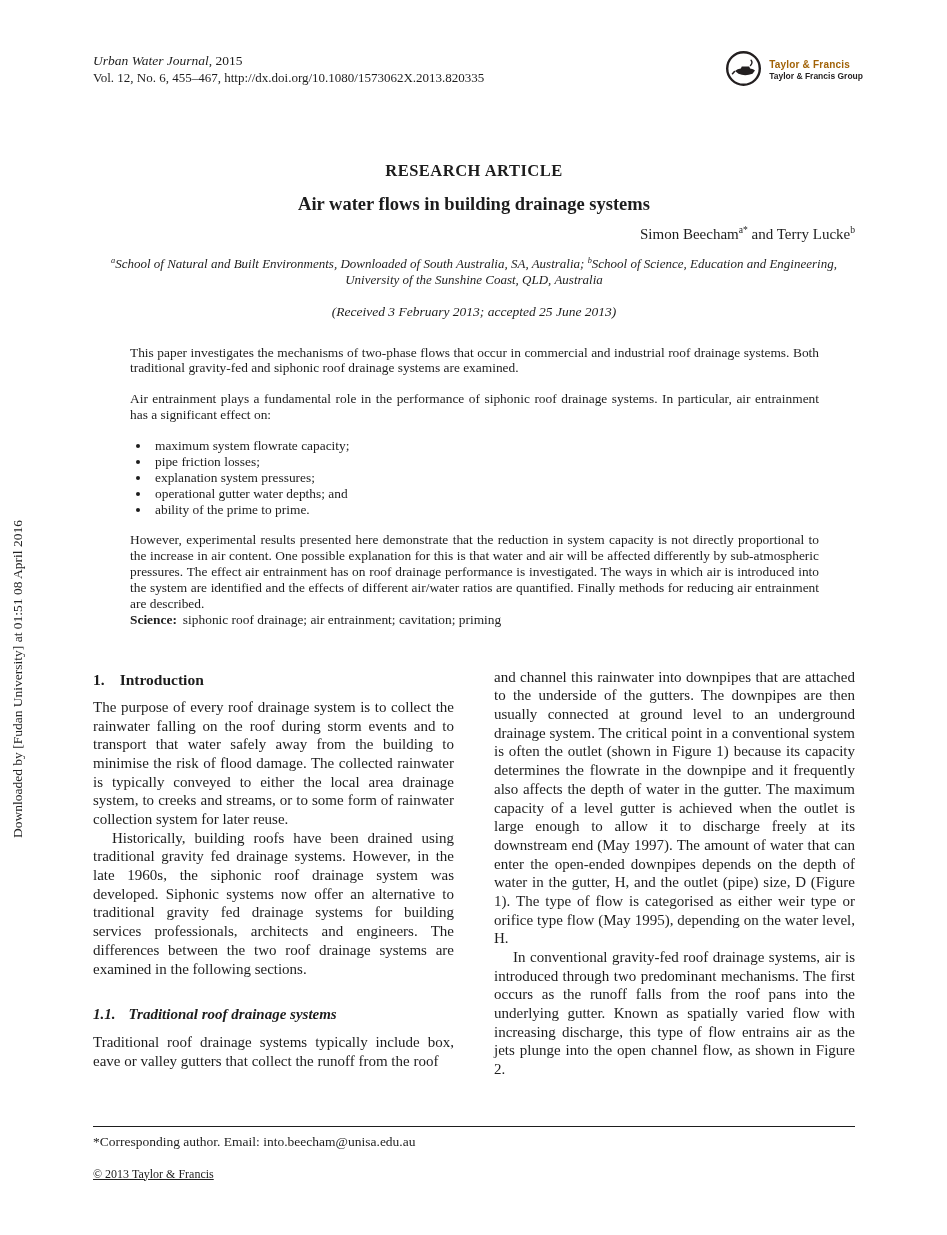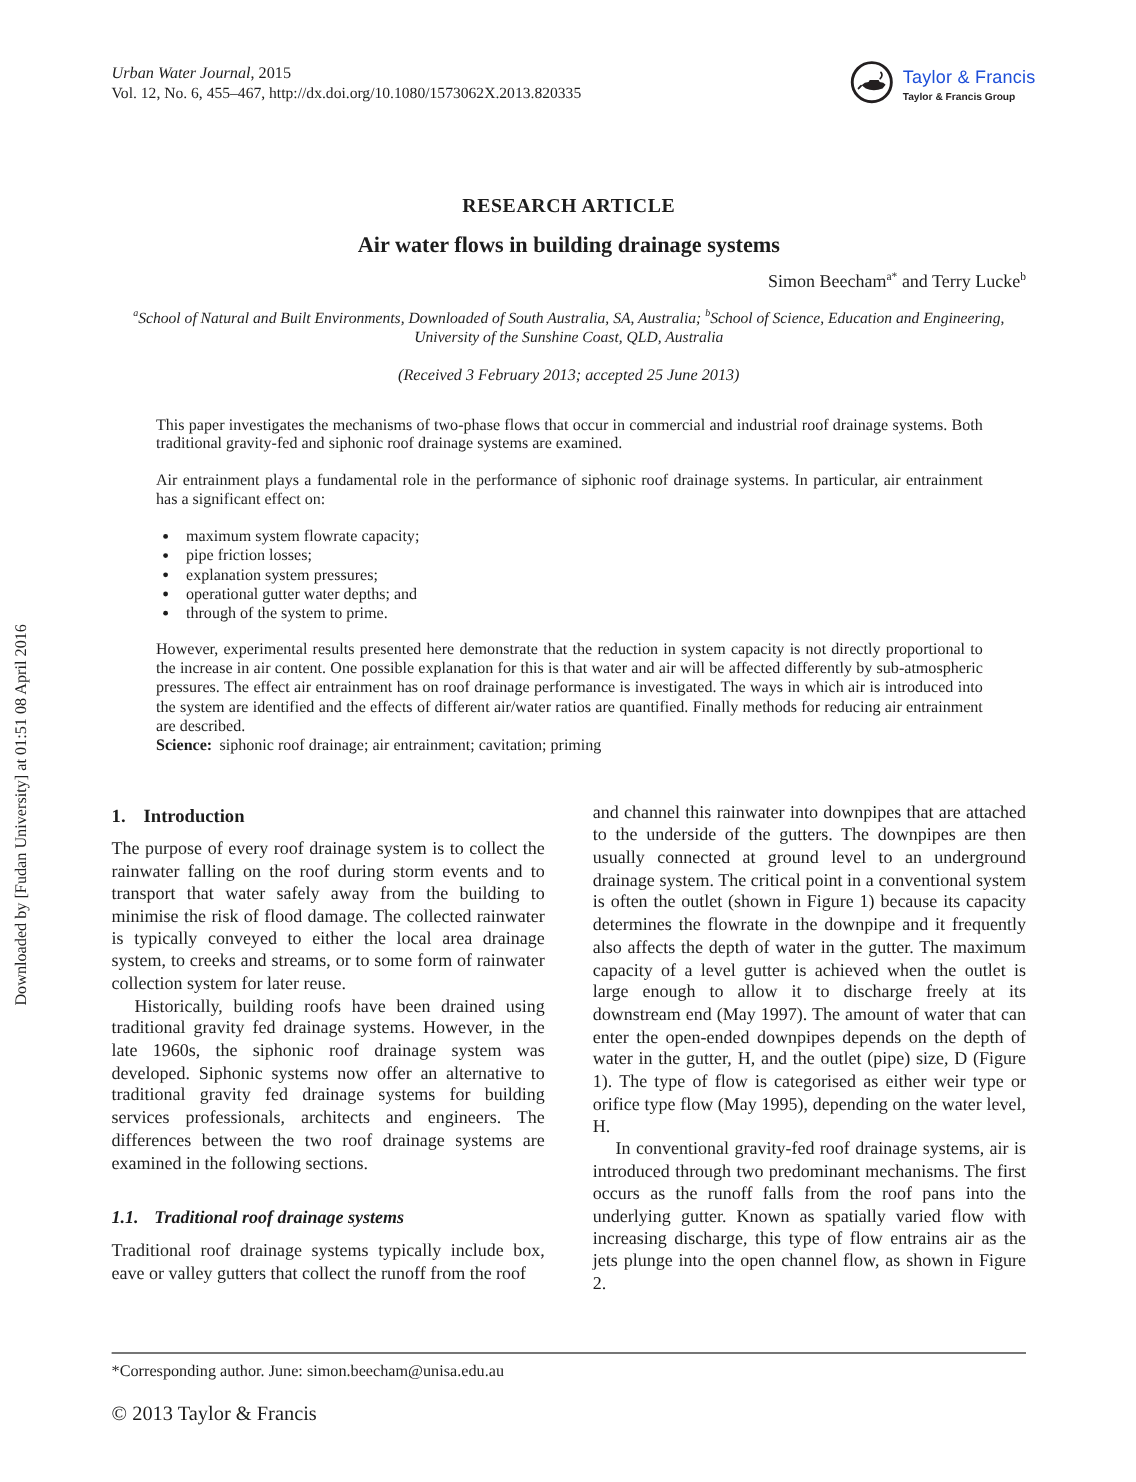--- a/index.html
+++ b/index.html
@@ -24,21 +24,21 @@
     color: #222;
   }
 
   
   .header { display: flex; justify-content: space-between; align-items: flex-start; gap: 16px; }
   .journal-line { font-size: 13.5px; line-height: 1.32; }
   .journal-name { font-style: italic; }
   .vol-line { font-size: 13px; }
   .logo { display: flex; align-items: center; gap: 7px; margin-top: -2px; margin-right: -8px; }
   .logo-text { font-family: "Liberation Sans", sans-serif; line-height: 1.1; }
-  .logo-name { font-size: 15px; font-weight: normal; color: #1d4ed8; letter-spacing: 0.2px; }
+  .logo-name { font-size: 10px; font-weight: bold; color: #a16207; letter-spacing: 0.2px; }
   .logo-group { font-size: 8.5px; font-weight: bold; color: #231f20; margin-top: 2px; }
 
   
   .title-block { text-align: center; margin-top: 70px; }
   .article-type { font-size: 16.5px; font-weight: bold; letter-spacing: 0.5px; }
   .paper-title { font-size: 18.5px; font-weight: bold; margin-top: 13px; }
   .authors { font-size: 15px; margin-top: 11px; text-align: right; }
   sup { font-size: 64%; line-height: 0; }
   .affiliations { font-size: 13px; font-style: italic; margin-top: 13px; line-height: 1.25; }
   .received { font-size: 13.5px; font-style: italic; margin-top: 15px; text-align: center; }
@@ -76,21 +76,21 @@
   .sec-num { margin-right: 15px; }
   .subsec-heading { font-size: 15px; font-weight: bold; font-style: italic; margin: 27px 0 9px 0; text-align: left; }
   .subsec-num { margin-right: 13px; }
   .para { margin: 0; }
   .para.indent { text-indent: 19px; }
 
   
   .footer { margin-top: 47px; }
   .footer-rule { border: 0; border-top: 1.2px solid #1d1d1d; margin: 0 0 7px 0; }
   .footnote { font-size: 13.5px; }
-  .copyright { font-size: 17px; margin-top: 17px; }
+  .copyright { font-size: 12px; margin-top: 17px; text-decoration: underline; }
 </style>
 </head>
 <body>
 
 <div class="download-note">Downloaded by [Fudan University] at 01:51 08 April 2016</div>
 
 <div class="page">
 
   <div class="header">
     <div>
@@ -128,21 +128,21 @@
   </div>
 
   <div class="abstract">
     <p class="ab-p1">This paper investigates the mechanisms of two-phase flows that occur in commercial and industrial roof drainage systems. Both traditional gravity-fed and siphonic roof drainage systems are examined.</p>
     <p class="ab-p2">Air entrainment plays a fundamental role in the performance of siphonic roof drainage systems. In particular, air entrainment has a significant effect on:</p>
     <ul>
       <li>maximum system flowrate capacity;</li>
       <li>pipe friction losses;</li>
       <li>explanation system pressures;</li>
       <li>operational gutter water depths; and</li>
-      <li>through of the system to prime.</li>
+      <li>ability of the prime to prime.</li>
     </ul>
     <p class="ab-p3">However, experimental results presented here demonstrate that the reduction in system capacity is not directly proportional to the increase in air content. One possible explanation for this is that water and air will be affected differently by sub-atmospheric pressures. The effect air entrainment has on roof drainage performance is investigated. The ways in which air is introduced into the system are identified and the effects of different air/water ratios are quantified. Finally methods for reducing air entrainment are described.</p>
     <p class="keywords">
       <span class="kw-label">Science:</span><span>siphonic roof drainage; air entrainment; cavitation; priming</span>
     </p>
   </div>
 
   <div class="columns">
     <div class="col">
       <div class="sec-heading">
@@ -156,17 +156,17 @@
       <p class="para">Traditional roof drainage systems typically include box, eave or valley gutters that collect the runoff from the roof</p>
     </div>
     <div class="col">
       <p class="para">and channel this rainwater into downpipes that are attached to the underside of the gutters. The downpipes are then usually connected at ground level to an underground drainage system. The critical point in a conventional system is often the outlet (shown in Figure 1) because its capacity determines the flowrate in the downpipe and it frequently also affects the depth of water in the gutter. The maximum capacity of a level gutter is achieved when the outlet is large enough to allow it to discharge freely at its downstream end (May 1997). The amount of water that can enter the open-ended downpipes depends on the depth of water in the gutter, H, and the outlet (pipe) size, D (Figure 1). The type of flow is categorised as either weir type or orifice type flow (May 1995), depending on the water level, H.</p>
       <p class="para indent">In conventional gravity-fed roof drainage systems, air is introduced through two predominant mechanisms. The first occurs as the runoff falls from the roof pans into the underlying gutter. Known as spatially varied flow with increasing discharge, this type of flow entrains air as the jets plunge into the open channel flow, as shown in Figure 2.</p>
     </div>
   </div>
 
   <div class="footer">
     <hr class="footer-rule">
-    <div class="footnote">*Corresponding author. June: simon.beecham@unisa.edu.au</div>
+    <div class="footnote">*Corresponding author. Email: into.beecham@unisa.edu.au</div>
     <div class="copyright">© 2013 Taylor &amp; Francis</div>
   </div>
 
 </div>
 
 </body></html>

